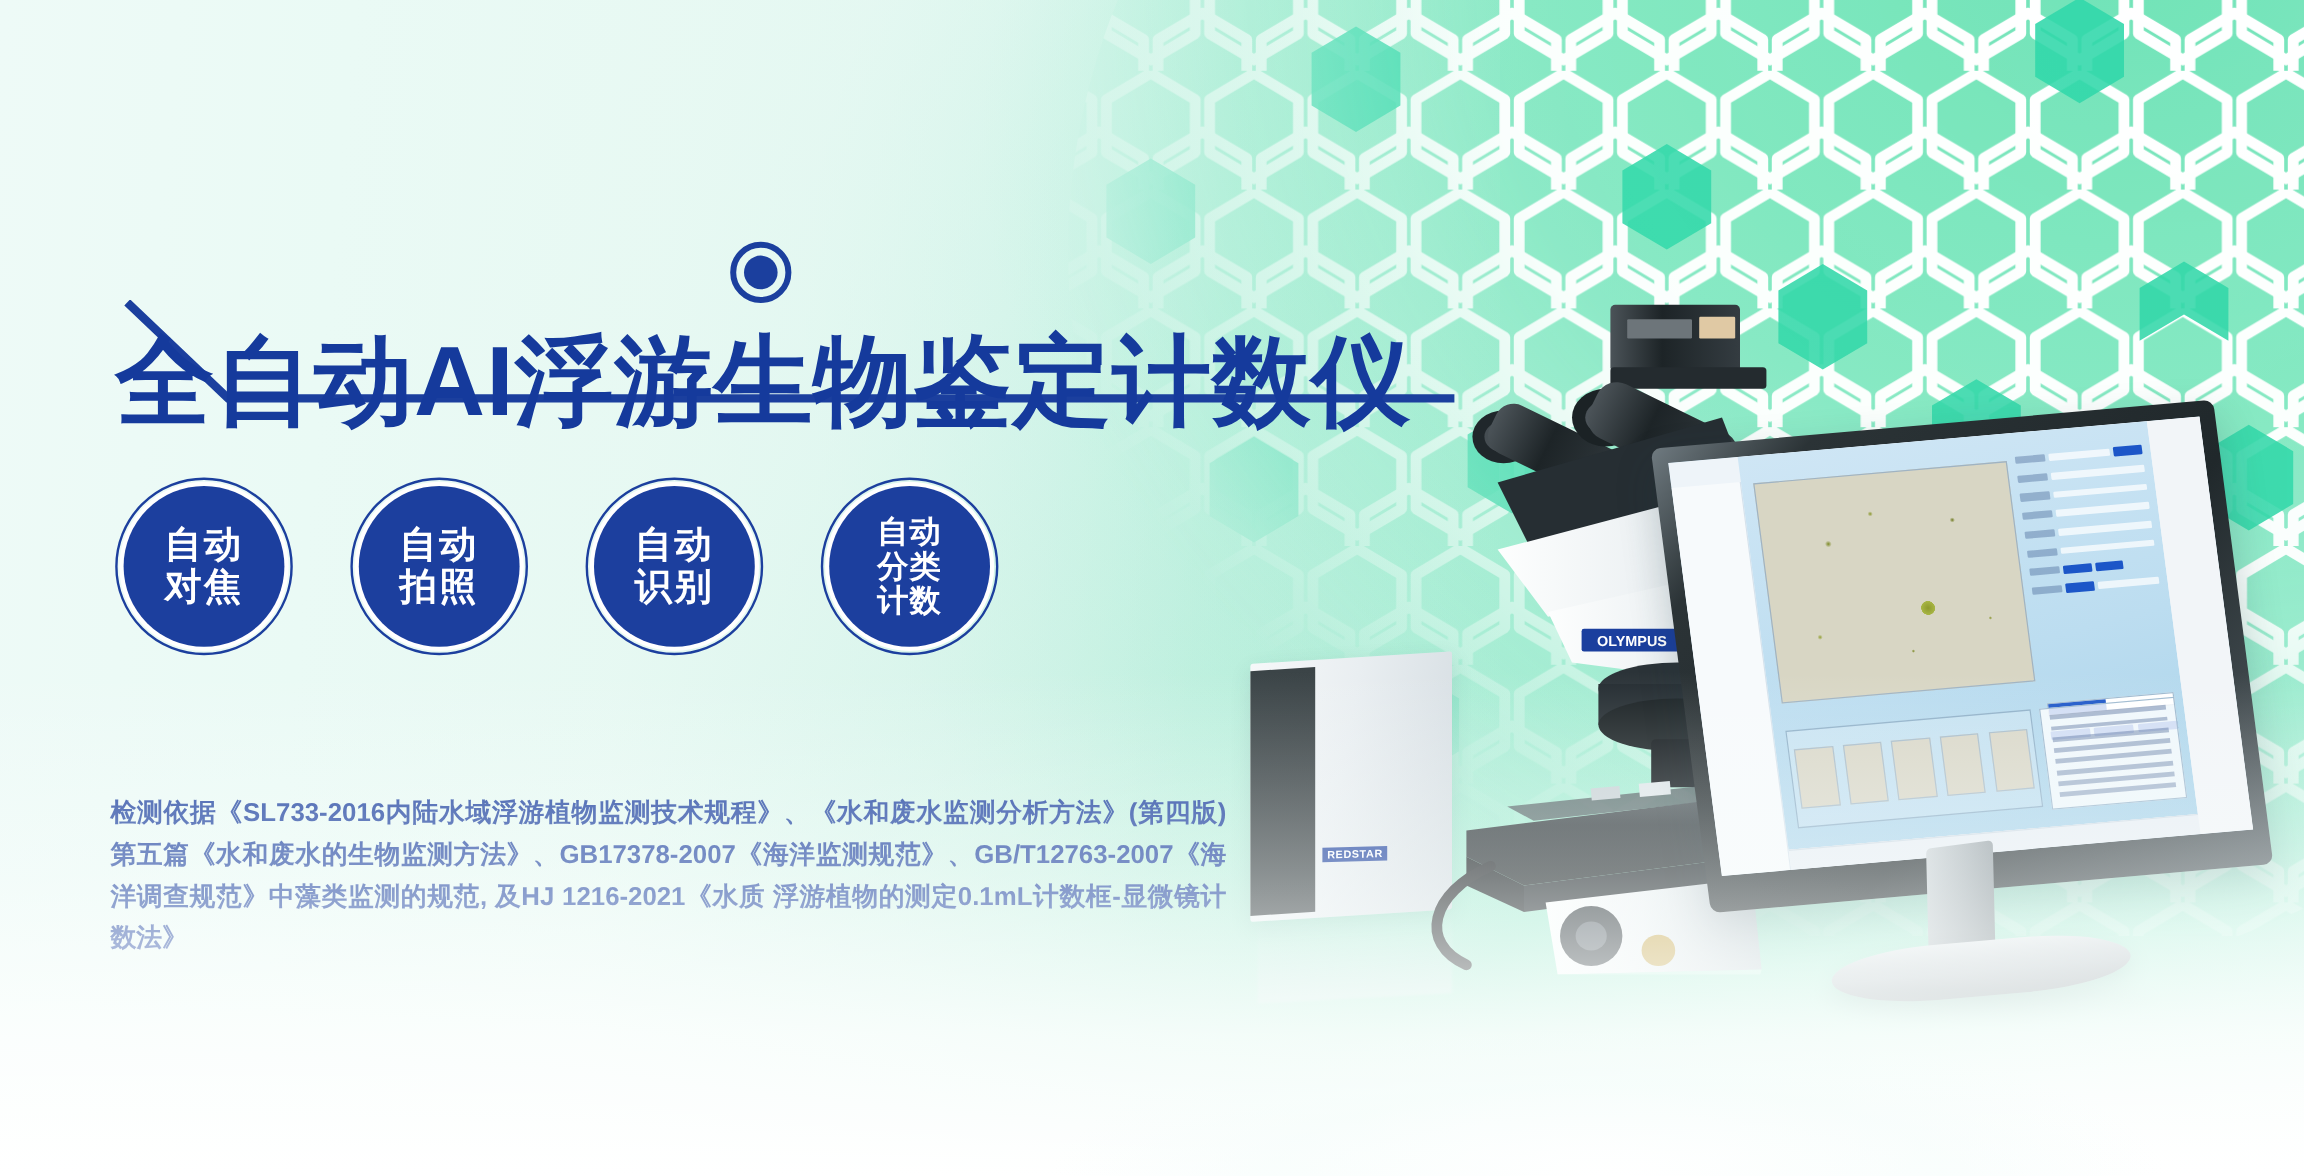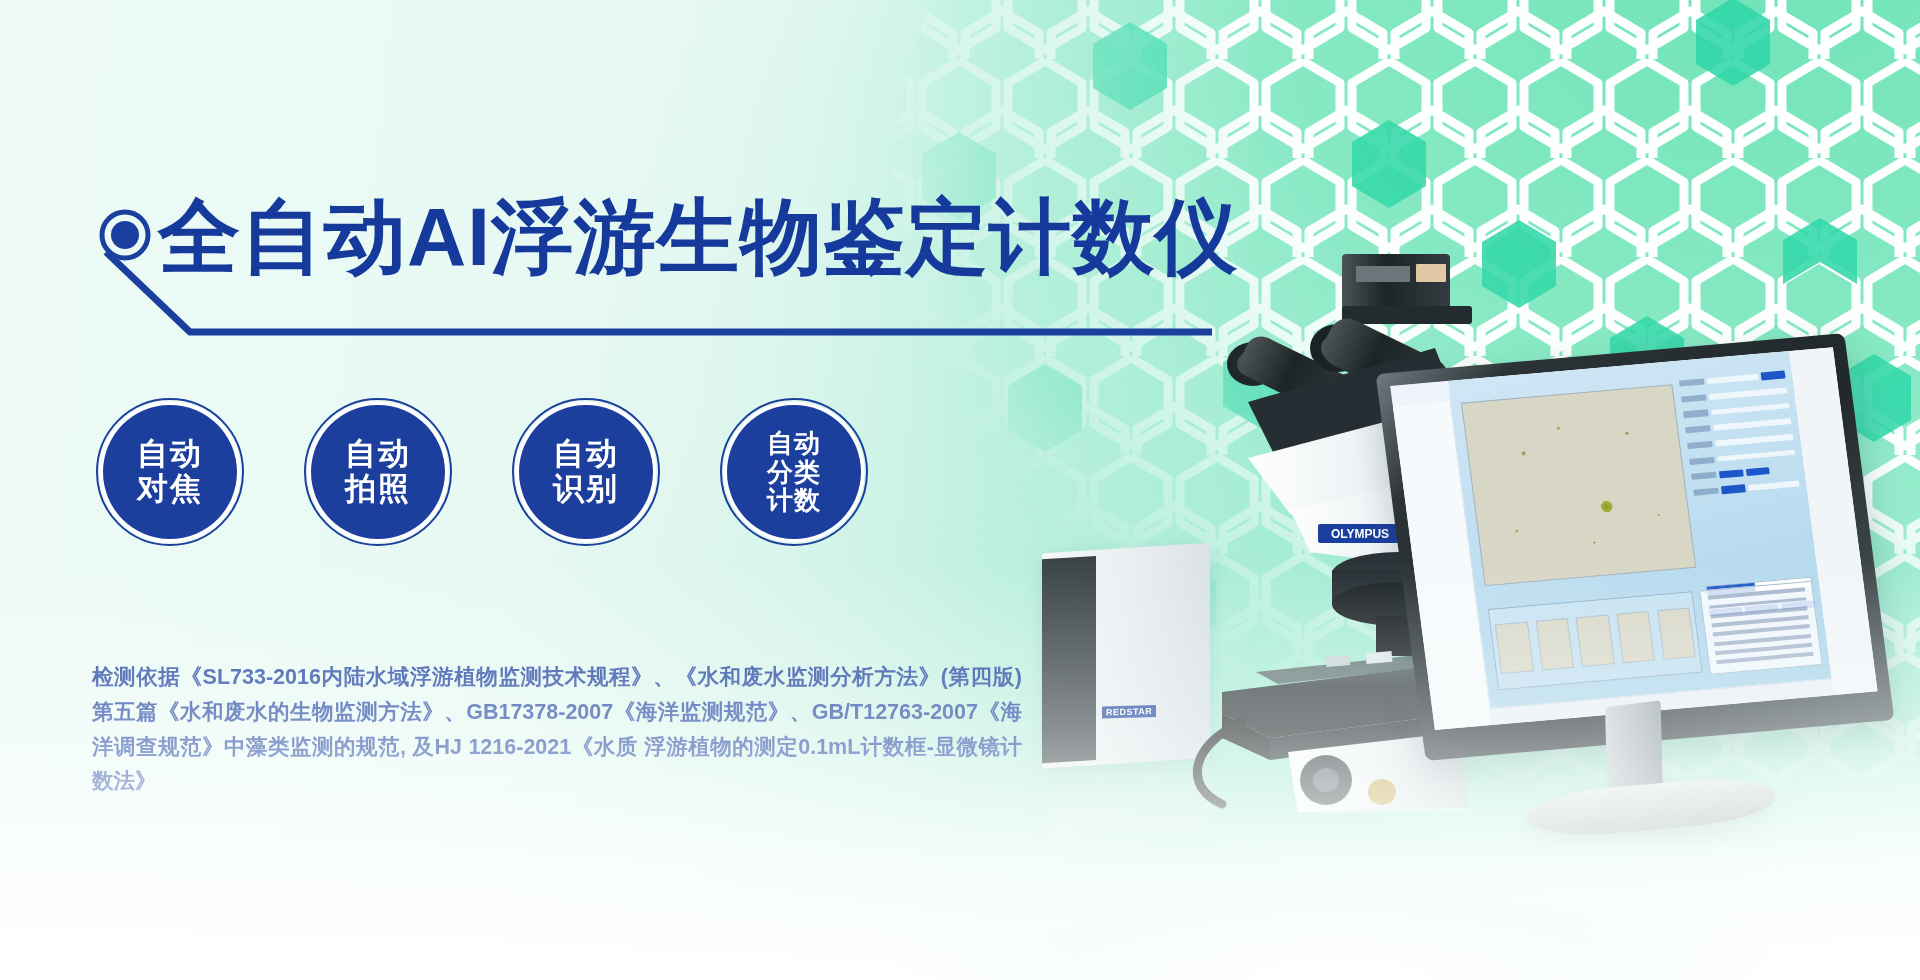--- a/index.html
+++ b/index.html
@@ -41,37 +41,37 @@
   }
   .floor-glow {
     position:absolute; left:760px; bottom:0; width:1160px; height:300px;
     background:radial-gradient(ellipse 620px 170px at 50% 100%, rgba(255,255,255,0.95) 0%, rgba(245,253,251,0.55) 45%, rgba(255,255,255,0) 75%);
     pointer-events:none;
   }
 
   
   .title-row {
     position:absolute; left:96px; top:196px;
-    display:flex; align-items:center; 
+    display:flex; align-items:center; gap:16px;flex-direction:column;
   }
   .mag-icon { width:62px; height:62px; display:block; margin-top:4px; }
   .main-title {
     font-size:82px; line-height:1;
     font-weight:bold;
     color:#153a9c;
     letter-spacing:1px;
     white-space:nowrap;
     font-family:"Liberation Sans","DejaVu Sans",sans-serif;
   }
   .title-rule { position:absolute; left:86px; top:250px; width:1130px; height:92px; }
 
   
   .features {
     position:absolute; left:96px; top:398px;
-    display:flex; gap:60px;
+    display:flex; gap:48px;
   }
   .feature {
     position:relative;
     width:148px; height:148px;
     display:flex; align-items:center; justify-content:center;
   }
   .feature .ring {
     position:absolute; inset:0;
     border-radius:50%;
     border:2.5px solid #1c3f9e;

